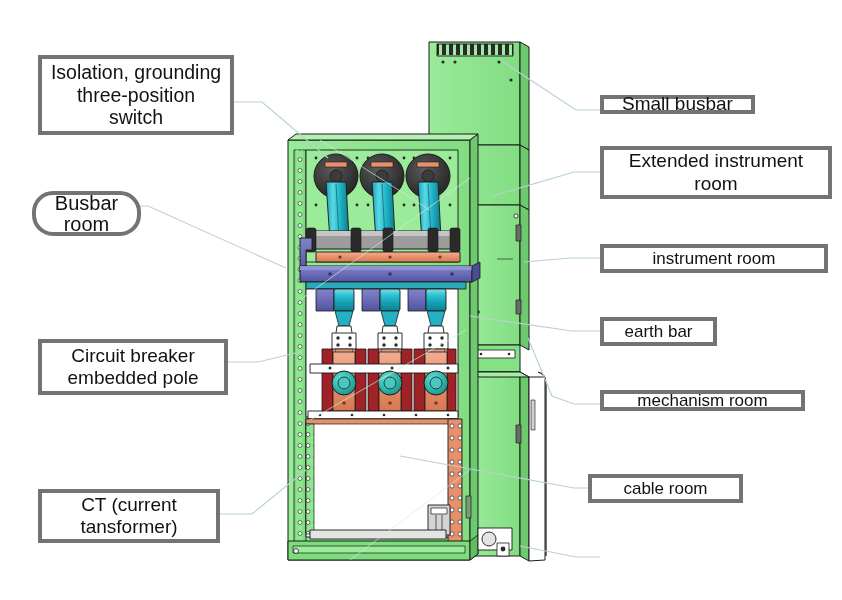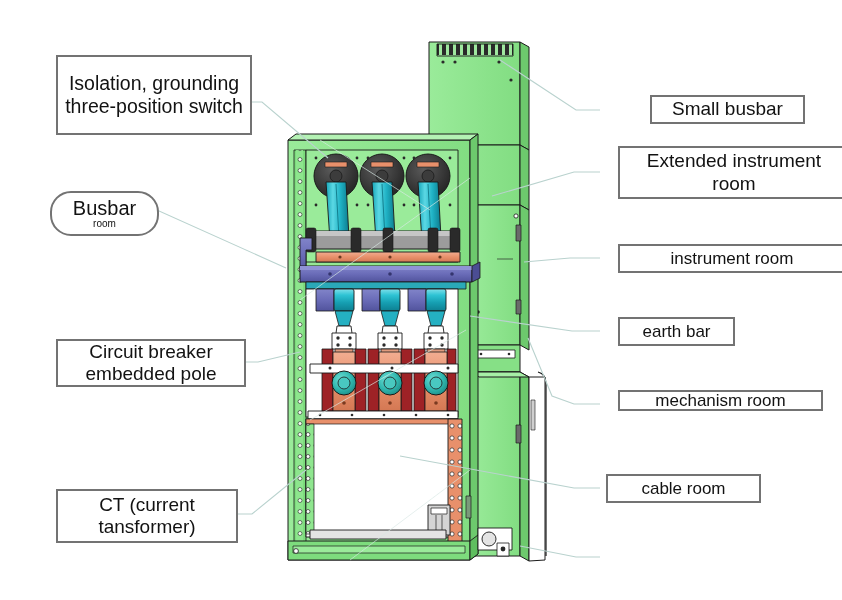--- a/index.html
+++ b/index.html
@@ -4,34 +4,34 @@
 <title>Switchgear Cabinet Cutaway Diagram</title>
 <style>
   html,body{margin:0;padding:0;background:#ffffff;}
   body{width:842px;height:600px;overflow:hidden;
        font-family:"Liberation Sans","DejaVu Sans",sans-serif;
        color:#1a1a1a;position:relative;}
   #stage{position:absolute;left:0;top:0;width:842px;height:600px;}
   svg.layer{position:absolute;left:0;top:0;width:842px;height:600px;}
 
   
-  .callout{position:absolute;border:2px solid #737373;background:#ffffff;
+  .callout{position:absolute;border:4px solid #737373;background:#ffffff;
            box-sizing:border-box;display:flex;align-items:center;
            justify-content:center;text-align:center;line-height:1.16;
-           font-size:19px;color:#121212;padding:2px 7px;margin-left:18px;}
+           font-size:19px;color:#121212;padding:2px 7px;}
   .callout span{display:block;width:100%;}
   .callout.small{font-size:17px;}
   .cl-iso{left:38px;top:55px;width:196px;height:80px;font-size:19.5px;}
   .cl-busbar{left:32px;top:191px;width:109px;height:45px;
              flex-direction:column;justify-content:center;padding:1px 4px;border-radius:21px;}
   .cl-busbar .l1{font-size:20px;line-height:1.05;}
-  .cl-busbar .l2{font-size:10px;line-height:1.05;}
-  .cl-cb{left:38px;top:339px;width:190px;height:48px;}
+  .cl-busbar .l2{font-size:20px;line-height:1.05;}
+  .cl-cb{left:38px;top:339px;width:190px;height:56px;}
   .cl-ct{left:38px;top:489px;width:182px;height:54px;align-items:center;}
-  .cl-smallbus{left:632px;top:95px;width:155px;height:29px;}
+  .cl-smallbus{left:600px;top:95px;width:155px;height:19px;}
   .cl-extinstr{left:600px;top:146px;width:232px;height:53px;}
   .cl-instr{left:600px;top:244px;width:228px;height:29px;}
   .cl-earth{left:600px;top:317px;width:117px;height:29px;}
   .cl-mech{left:600px;top:390px;width:205px;height:21px;}
   .cl-cable{left:588px;top:474px;width:155px;height:29px;}
   .cl-heater{left:600px;top:543px;width:91px;height:29px;}
 </style>
 </head>
 <body>
 

